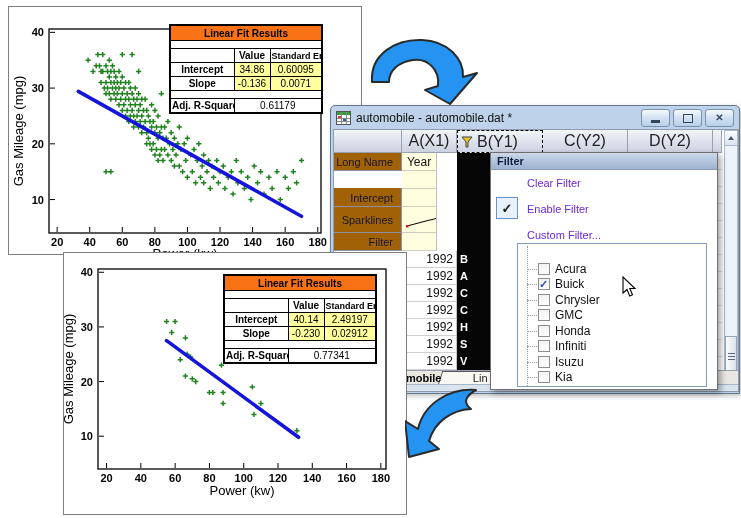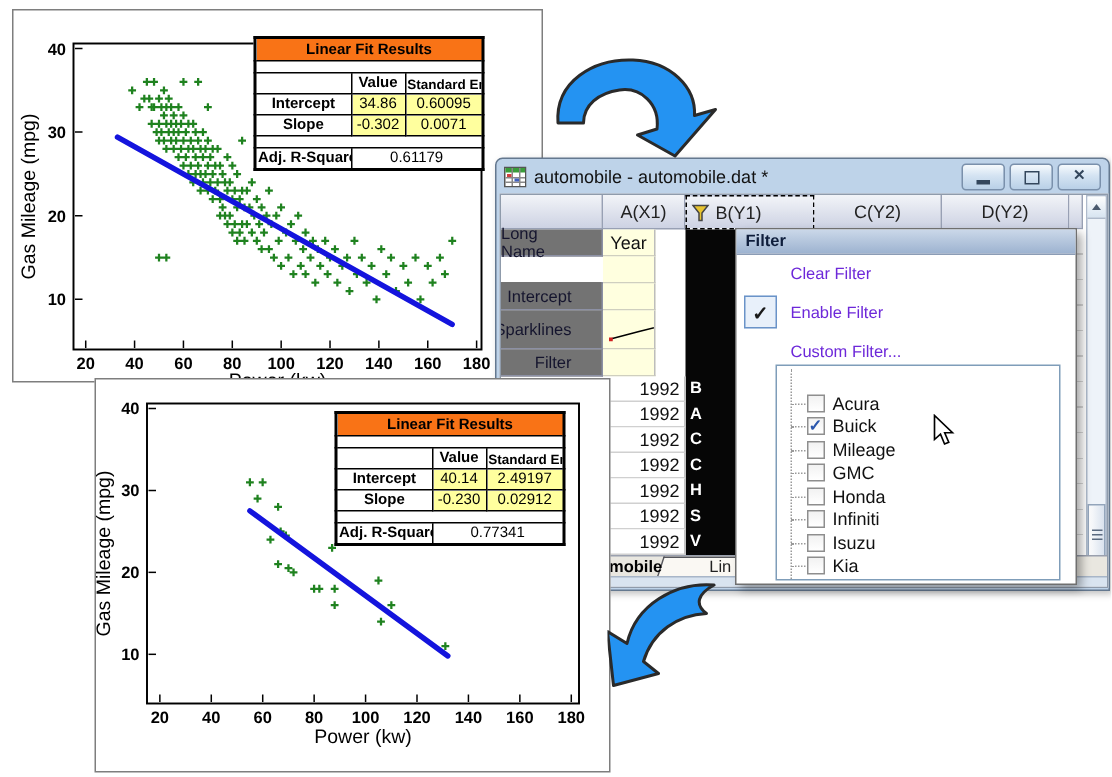--- a/index.html
+++ b/index.html
@@ -31,25 +31,25 @@
   .wbtn{width:27px;height:16px;margin-left:3px;border:1px solid #7a90ab;border-radius:3px;
         background:linear-gradient(#f6fafd,#d4e3f2 45%,#b9d0e7);
         display:flex;align-items:center;justify-content:center;color:#33465c;}
   .glyph-min{width:9px;height:3px;background:#33465c;margin-top:6px;}
   .glyph-res{width:8px;height:7px;border:1.5px solid #33465c;}
   .glyph-x{font-size:10px;font-weight:bold;line-height:10px;}
   #ws-content{position:absolute;left:2px;top:23px;width:404px;height:261px;background:#fff;
               border:1px solid #8f9bab;overflow:hidden;}
   .hcell{position:absolute;top:0;height:23px;box-sizing:border-box;
          background:linear-gradient(#f2f4f8,#cdd2e3);border-right:1px solid #98a0b4;
-         border-bottom:1px solid #98a0b4;font-size:12px;color:#222;
+         border-bottom:1px solid #98a0b4;font-size:16px;color:#222;
          display:flex;align-items:center;justify-content:center;}
-  .rlabel{position:absolute;left:0;width:68px;box-sizing:border-box;background:#737373;
+  .rlabel{position:absolute;left:0;width:68px;box-sizing:border-box;background:#a16207;
           border-right:1px solid #8c90a4;border-bottom:1px solid #8c90a4;font-size:11px;color:#15152e;
-          display:flex;align-items:center;justify-content:flex-end;padding-right:20px;}
+          display:flex;align-items:center;justify-content:flex-end;padding-right:8px;}
   .acell{position:absolute;left:68px;width:35px;box-sizing:border-box;background:#ffffdf;
          border-right:1px solid #bdbdbd;border-bottom:1px solid #cfcfbf;font-size:12px;color:#111;
          display:flex;align-items:center;justify-content:center;}
   #bstrip{position:absolute;left:123px;top:23px;width:86px;height:217px;background:#060606;}
   .bletter{position:absolute;left:3px;color:#fff;font-size:11px;font-weight:bold;height:17px;line-height:17px;}
   #cdgrid{position:absolute;left:209px;top:23px;width:179px;height:217px;background:#fff;
           background-image:repeating-linear-gradient(#fff 0 16px,#d8d8d8 16px 17px);}
   .ws-row-a{position:absolute;left:68px;width:55px;height:17px;box-sizing:border-box;background:#fff;
             border-right:1px solid #c4c4c4;border-bottom:1px solid #d0d0d0;
             font-size:12px;color:#111;text-align:right;padding-right:3px;line-height:16px;}
@@ -151,21 +151,21 @@
           <td class="bold">Value</td>
           <td class="bold" style="font-size:9px">Standard Error</td>
           </tr>
       <tr>
             <td class="bold">Intercept</td>
           <td class="y">34.86</td>
           <td class="y">0.60095</td>
           </tr>
       <tr>
             <td class="bold">Slope</td>
-          <td class="y">-0.302</td>
+          <td class="y">-0.136</td>
           <td class="y">0.0071</td>
           </tr>
       <tr class="sp">
             <td colspan="3"></td>
           </tr>
       <tr>
             <td class="bold">Adj. R-Square</td>
           <td colspan="2">0.61179</td>
           </tr>
     </tbody>
@@ -355,21 +355,21 @@
       <span class="lbl">Acura</span>
     </div>
         <div class="litem checked" style="top: 33px;">
       <span class="twig"></span>
       <span class="cb"></span>
       <span class="lbl">Buick</span>
     </div>
         <div class="litem" style="top: 48.5px;">
       <span class="twig"></span>
       <span class="cb"></span>
-      <span class="lbl">Mileage</span>
+      <span class="lbl">Chrysler</span>
     </div>
         <div class="litem" style="top: 64px;">
       <span class="twig"></span>
       <span class="cb"></span>
       <span class="lbl">GMC</span>
     </div>
         <div class="litem" style="top: 79.5px;">
       <span class="twig"></span>
       <span class="cb"></span>
       <span class="lbl">Honda</span>

